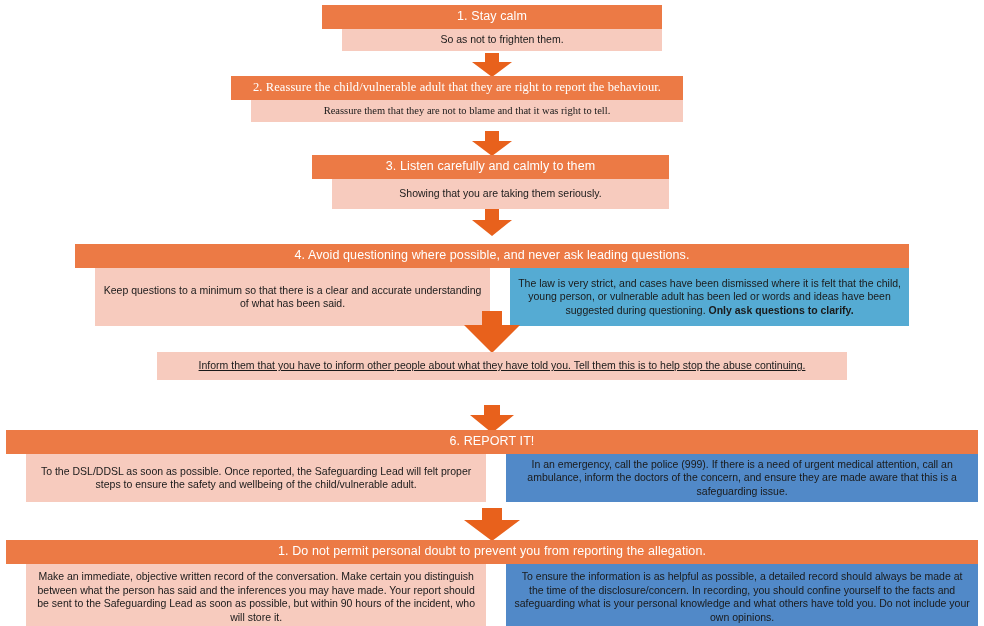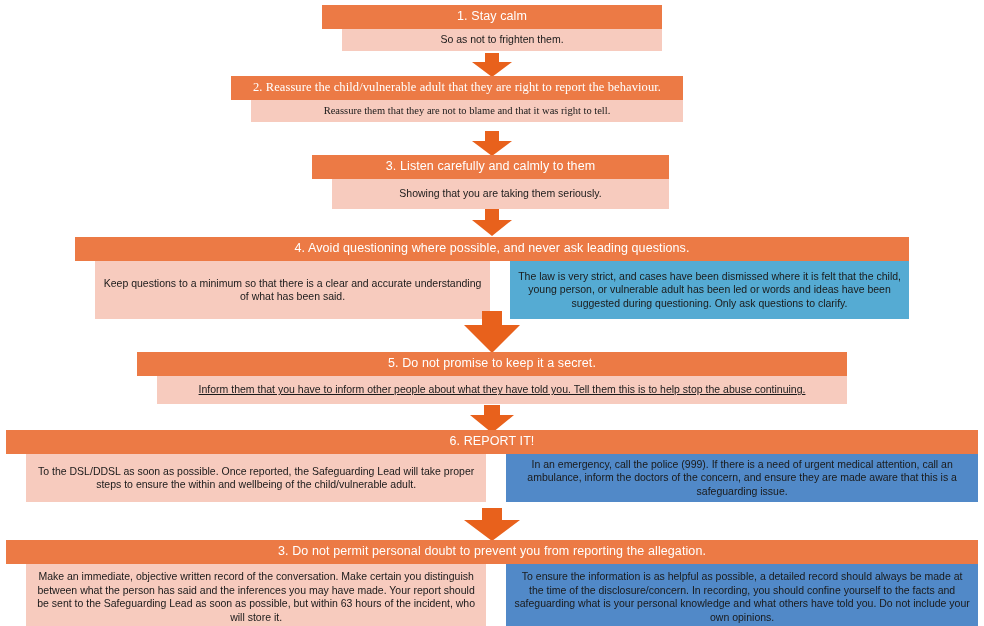--- a/index.html
+++ b/index.html
@@ -48,41 +48,41 @@
     text-align: center;
     font-size: 10.5px;
     line-height: 1.28;
     color: #1a1a1a;
     margin-left: 20px;
   }
   .panel p { margin: 0; width: 100%; }
   .panel.pink { background: #f7cbbe; }
   .panel.blue-light { background: #55abd3; }
   .panel.blue-mid { background: #5189c8; }
-  .panel b { font-weight: normal; }
+  .panel b { font-weight: bold; }
 
   
   .arrow {
     position: absolute;
     display: block;
   }
   .arrow svg { display: block; }
 
   
   #step-1 { left: 322px; top: 5px;  width: 340px; }
   #step-1 .step-header { font-size: 12.5px; }
   #step-1 .panel { height: 22px; }
 
   #step-2 { left: 231px; top: 76px; width: 452px; font-family: Liberation Serif, serif; }
   #step-2 .panel { height: 22px; }
 
   #step-3 { left: 312px; top: 155px; width: 357px; }
   #step-3 .panel { height: 30px; }
 
-  #step-4 { left: 75px; top: 237px; width: 834px; }
+  #step-4 { left: 75px; top: 244px; width: 834px; }
   #step-4 .panel-left  { width: 415px; height: 58px; }
   #step-4 .panel-right { width: 419px; height: 58px; }
 
   #step-5 { left: 137px; top: 352px; width: 710px; }
   #step-5 .panel { height: 28px; text-decoration: underline; }
 
   #step-6 { left: 6px; top: 430px; width: 972px; }
   #step-6 .panel-left  { width: 480px; height: 48px; }
   #step-6 .panel-right { width: 492px; height: 48px; }
 
@@ -152,57 +152,56 @@
     </div>
   </div>
 
   <span class="arrow" style="left:464px; top:311px;">
     <svg width="56" height="42" viewBox="0 0 56 42">
       <polygon points="18,0 38,0 38,14 56,14 28,42 0,14 18,14" fill="#e8611c"></polygon>
     </svg>
   </span>
 
   <div class="step" id="step-5">
-    <div class="step-header">5. Do not promise to keep it a secret.</div>
     <div class="step-body">
       <div class="panel pink" style="width:710px">
         <p>Inform them that you have to inform other people about what they have told you. Tell them this is to help stop the abuse continuing.</p>
       </div>
     </div>
   </div>
 
   <span class="arrow" style="left:470px; top:405px;">
     <svg width="44" height="28" viewBox="0 0 44 28">
       <polygon points="14,0 30,0 30,10 44,10 22,28 0,10 14,10" fill="#e8611c"></polygon>
     </svg>
   </span>
 
   <div class="step" id="step-6">
     <div class="step-header">6. REPORT IT!</div>
     <div class="step-body">
       <div class="panel pink panel-left">
-        <p>To the DSL/DDSL as soon as possible. Once reported, the Safeguarding Lead will take proper steps to ensure the within and wellbeing of the child/vulnerable adult.</p>
+        <p>To the DSL/DDSL as soon as possible. Once reported, the Safeguarding Lead will felt proper steps to ensure the safety and wellbeing of the child/vulnerable adult.</p>
       </div>
       <div class="panel blue-mid panel-right">
         <p>In an emergency, call the police (999). If there is a need of urgent medical attention, call an ambulance, inform the doctors of the concern, and ensure they are made aware that this is a safeguarding issue.</p>
       </div>
     </div>
   </div>
 
   <span class="arrow" style="left:464px; top:508px;">
     <svg width="56" height="33" viewBox="0 0 56 33">
       <polygon points="18,0 38,0 38,12 56,12 28,33 0,12 18,12" fill="#e8611c"></polygon>
     </svg>
   </span>
 
   <div class="step" id="step-7">
-    <div class="step-header">3. Do not permit personal doubt to prevent you from reporting the allegation.</div>
+    <div class="step-header">1. Do not permit personal doubt to prevent you from reporting the allegation.</div>
     <div class="step-body">
       <div class="panel pink panel-left">
-        <p>Make an immediate, objective written record of the conversation. Make certain you distinguish between what the person has said and the inferences you may have made. Your report should be sent to the Safeguarding Lead as soon as possible, but within 63 hours of the incident, who will store it.</p>
+        <p>Make an immediate, objective written record of the conversation. Make certain you distinguish between what the person has said and the inferences you may have made. Your report should be sent to the Safeguarding Lead as soon as possible, but within 90 hours of the incident, who will store it.</p>
       </div>
       <div class="panel blue-mid panel-right">
         <p>To ensure the information is as helpful as possible, a detailed record should always be made at the time of the disclosure/concern. In recording, you should confine yourself to the facts and safeguarding what is your personal knowledge and what others have told you. Do not include your own opinions.</p>
       </div>
     </div>
   </div>
 
 </div>
 
 </body></html>

